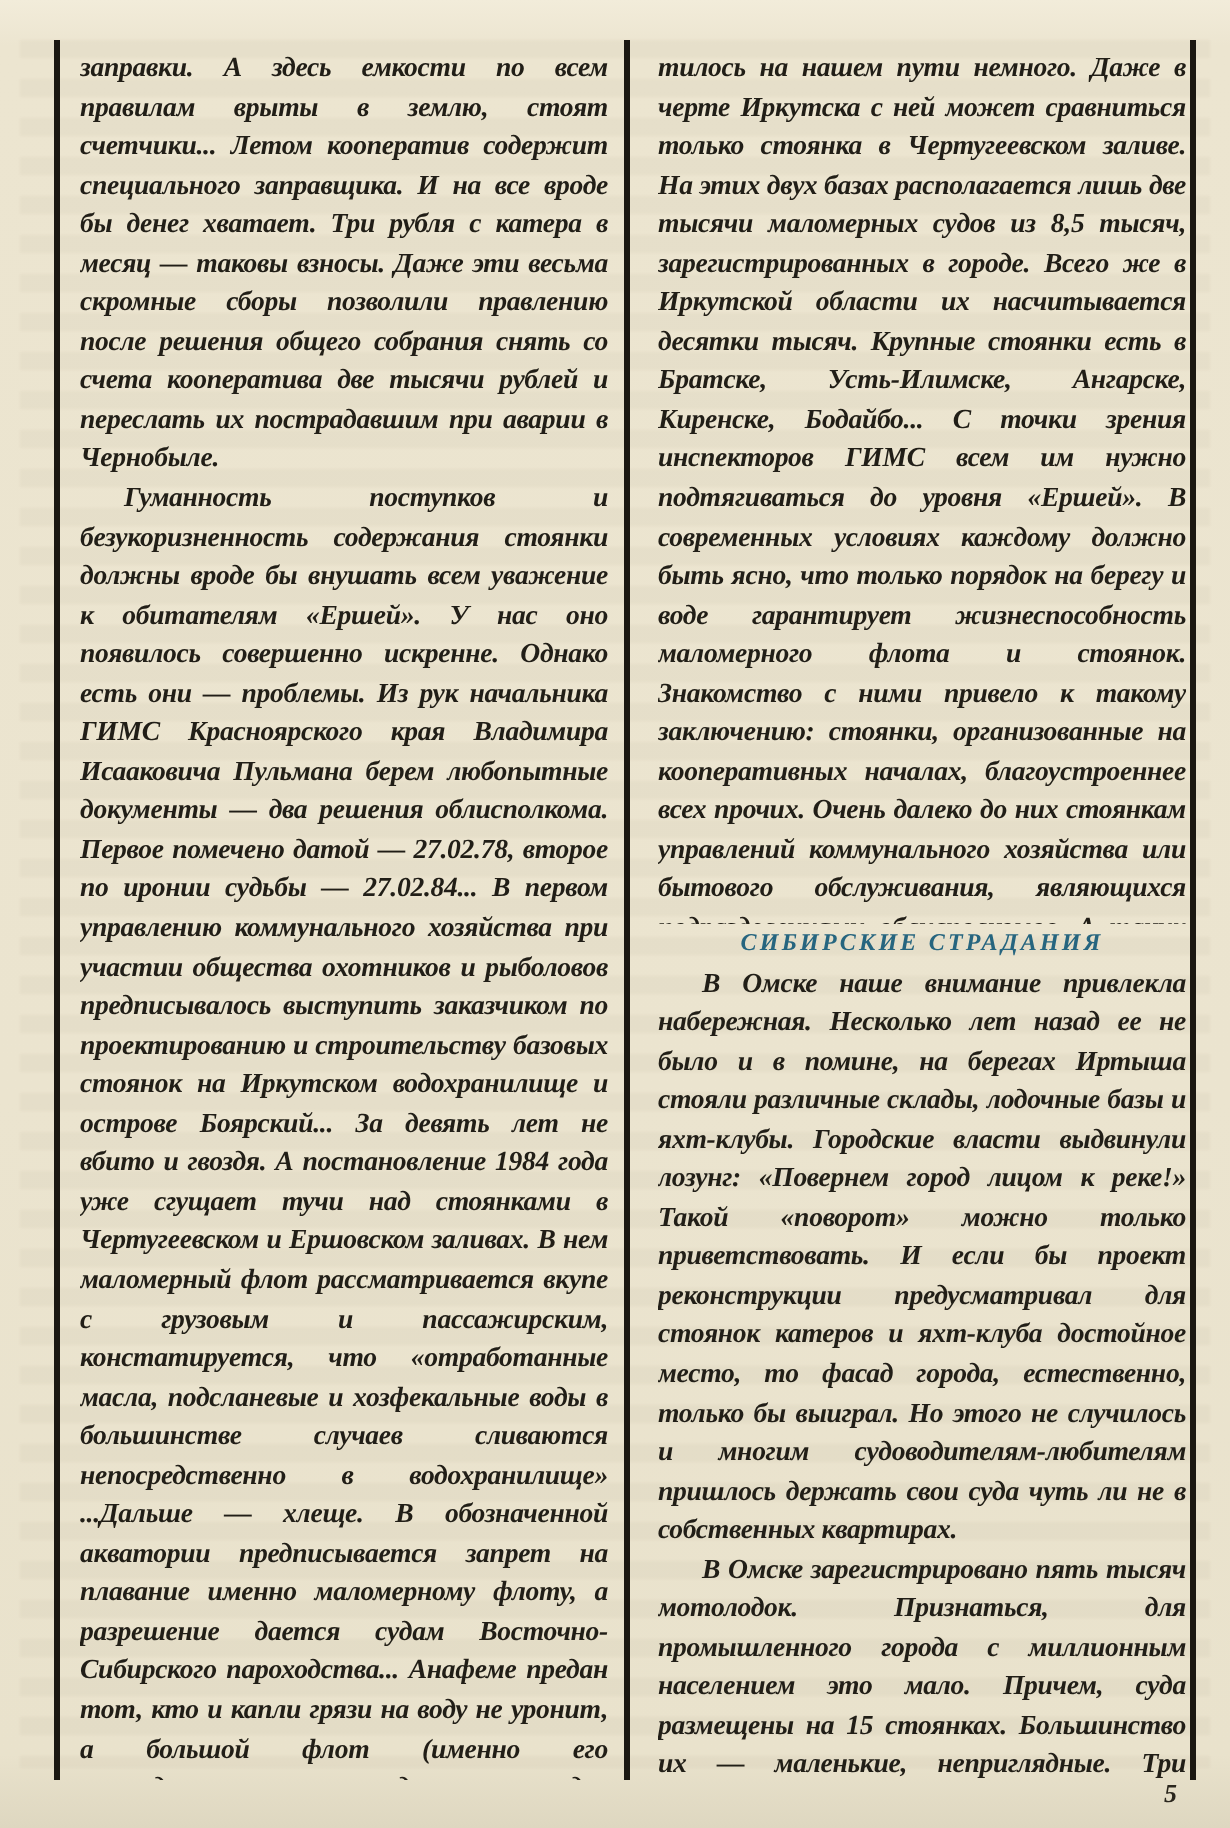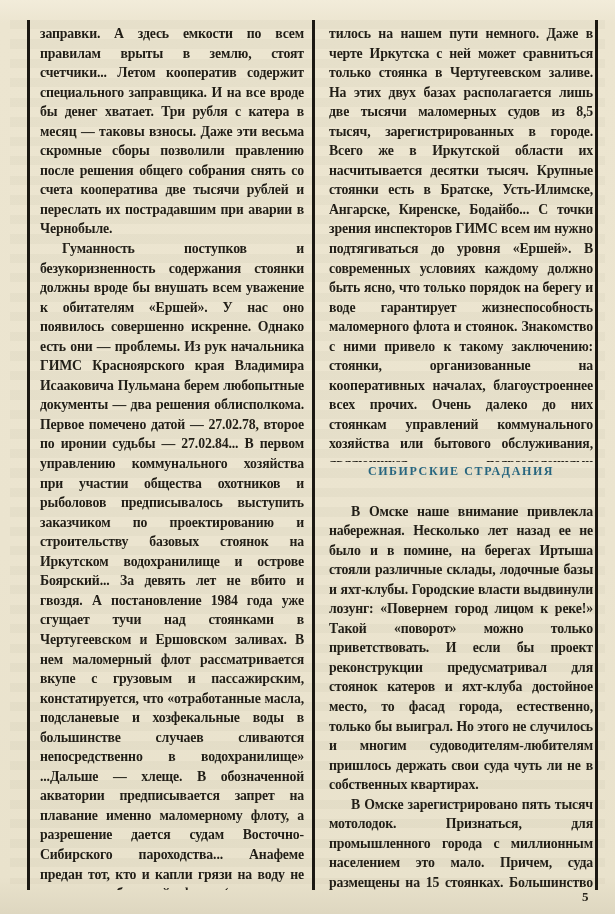--- a/index.html
+++ b/index.html
@@ -6,20 +6,21 @@
   body{
     width:615px;height:914px;
     font-family:"Liberation Serif", serif;
     background:#ebe4cf;
   }
   .page{
     position:relative;
     width:615px;height:914px;
     overflow:hidden;
     background:linear-gradient(180deg,#f2ecda 0,#ece5d0 2.5%,#ebe4cf 60%,#e9e2cc 96%,#ded7c0 100%);
+    font-style:italic;
   }
   
   .page::before{
     content:"";
     position:absolute;inset:20px 10px 30px 10px;
     background:repeating-linear-gradient(180deg,
       rgba(116,104,72,0.045) 0 9px,
       rgba(0,0,0,0) 9px 19.5px);
     filter:blur(.6px);
     pointer-events:none;
@@ -37,21 +38,21 @@
     font-size:13.8px;font-weight:700;
     line-height:19.55px;
     text-align:justify;
     letter-spacing:-0.15px;
   }
   .col.left{left:40px;height:866px;overflow:hidden;}
   .col.right{left:329px;height:866px;overflow:hidden;display:flex;flex-direction:column;}
   .col p{margin:0;padding:0;}
   .col p.indent{text-indent:22px;}
   .rc-part1{height:438px;overflow:hidden;flex:none;}
-  .rc-part2{flex:1;overflow:hidden;margin-top:20px;}
+  .rc-part2{flex:1;overflow:hidden;}
   .section-heading{
     flex:none;
     margin:12px 0 10px 0;
     text-align:center;
     color:#26657f;
     font-family:"Liberation Serif", serif;
     font-weight:700;
     font-size:12px;
     letter-spacing:1.6px;
     text-indent:0;

